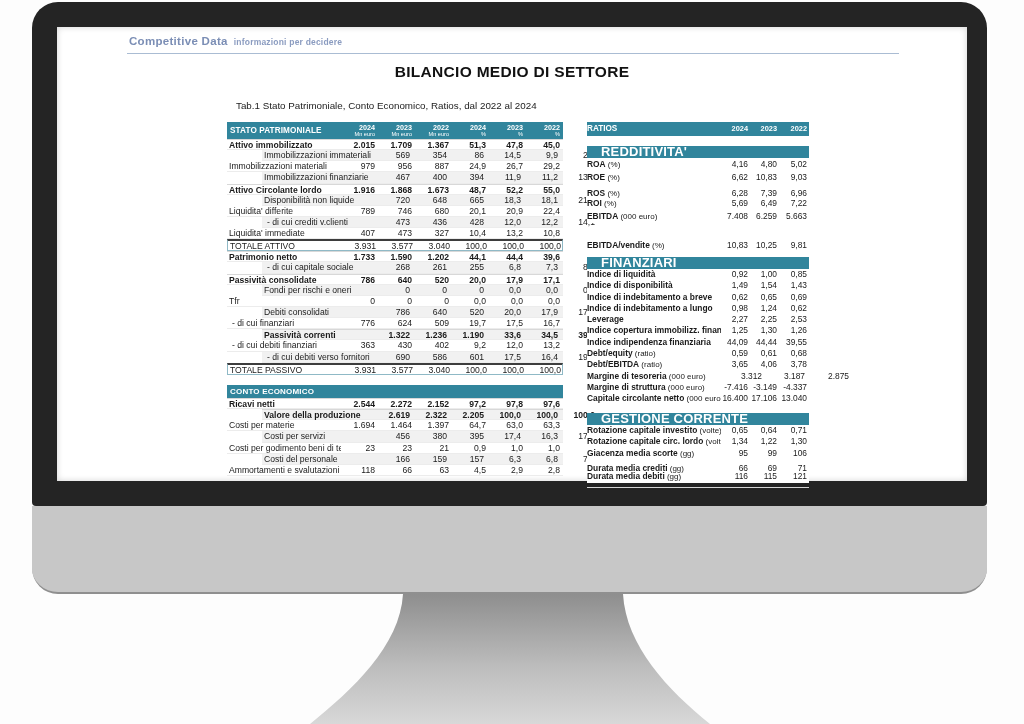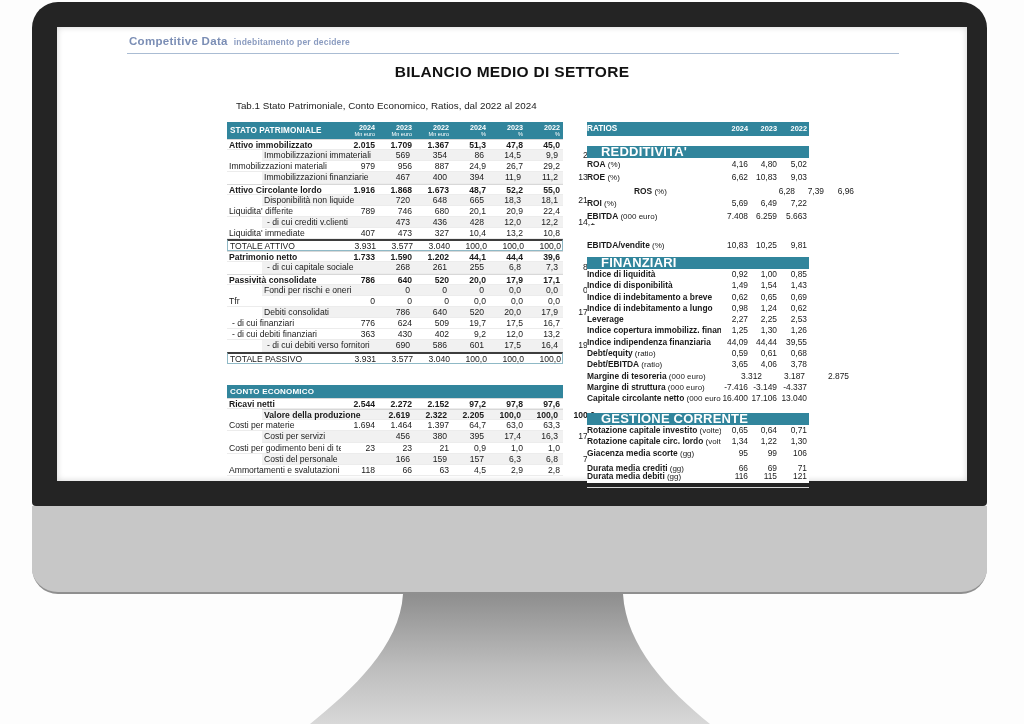--- a/index.html
+++ b/index.html
@@ -54,21 +54,21 @@
   .rt-endline{height:1px;background:#d6d6d6;margin-top:4px;}
 </style>
 </head>
 <body>
 
 <div class="stage">
   <div class="frame"></div>
 
   <div class="screen">
     <div class="brand">
-      <span>Competitive Data</span><span class="tagline">indebitamento per decidere</span>
+      <span>Competitive Data</span><span class="tagline">informazioni per decidere</span>
     </div>
     <div class="brand-rule"></div>
     <div class="page-title">BILANCIO MEDIO DI SETTORE</div>
     <div class="subtitle">Tab.1 Stato Patrimoniale, Conto Economico, Ratios, dal 2022 al 2024</div>
 
     <div class="tbl tbl-sp">
         <div class="sp-grid sp-header teal-bar">
           <span class="hd-title">STATO PATRIMONIALE</span>
           <span class="col-hd">
             <span class="yr">2024</span>
@@ -241,20 +241,29 @@
         </div>
         <div class="sp-grid row">
           <span class="lbl indent">- di cui finanziari</span>
           <span class="num">776</span>
           <span class="num">624</span>
           <span class="num">509</span>
           <span class="num">19,7</span>
           <span class="num">17,5</span>
           <span class="num">16,7</span>
         </div>
+        <div class="sp-grid row bold alt">
+          <span class="lbl">Passività correnti</span>
+          <span class="num">1.322</span>
+          <span class="num">1.236</span>
+          <span class="num">1.190</span>
+          <span class="num">33,6</span>
+          <span class="num">34,5</span>
+          <span class="num">39,1</span>
+        </div>
         <div class="sp-grid row">
           <span class="lbl indent">- di cui debiti finanziari</span>
           <span class="num">363</span>
           <span class="num">430</span>
           <span class="num">402</span>
           <span class="num">9,2</span>
           <span class="num">12,0</span>
           <span class="num">13,2</span>
         </div>
         <div class="sp-grid row alt">
@@ -356,21 +365,21 @@
           <span class="num">4,16</span>
           <span class="num">4,80</span>
           <span class="num">5,02</span>
         </div>
         <div class="rt-grid rt-row" style="height: 13px; line-height: 13px;">
           <span class="lbl">ROE<span class="sfx"> (%)</span></span>
           <span class="num">6,62</span>
           <span class="num">10,83</span>
           <span class="num">9,03</span>
         </div>
-        <div class="rt-grid rt-row" style="height: 13px; line-height: 14px; margin-left: 47px;">
+        <div class="rt-grid rt-row" style="height: 13px; line-height: 19px;">
           <span class="lbl">ROS<span class="sfx"> (%)</span></span>
           <span class="num">6,28</span>
           <span class="num">7,39</span>
           <span class="num">6,96</span>
         </div>
         <div class="rt-grid rt-row" style="height: 13px; line-height: 13px;">
           <span class="lbl">ROI<span class="sfx"> (%)</span></span>
           <span class="num">5,69</span>
           <span class="num">6,49</span>
           <span class="num">7,22</span>

